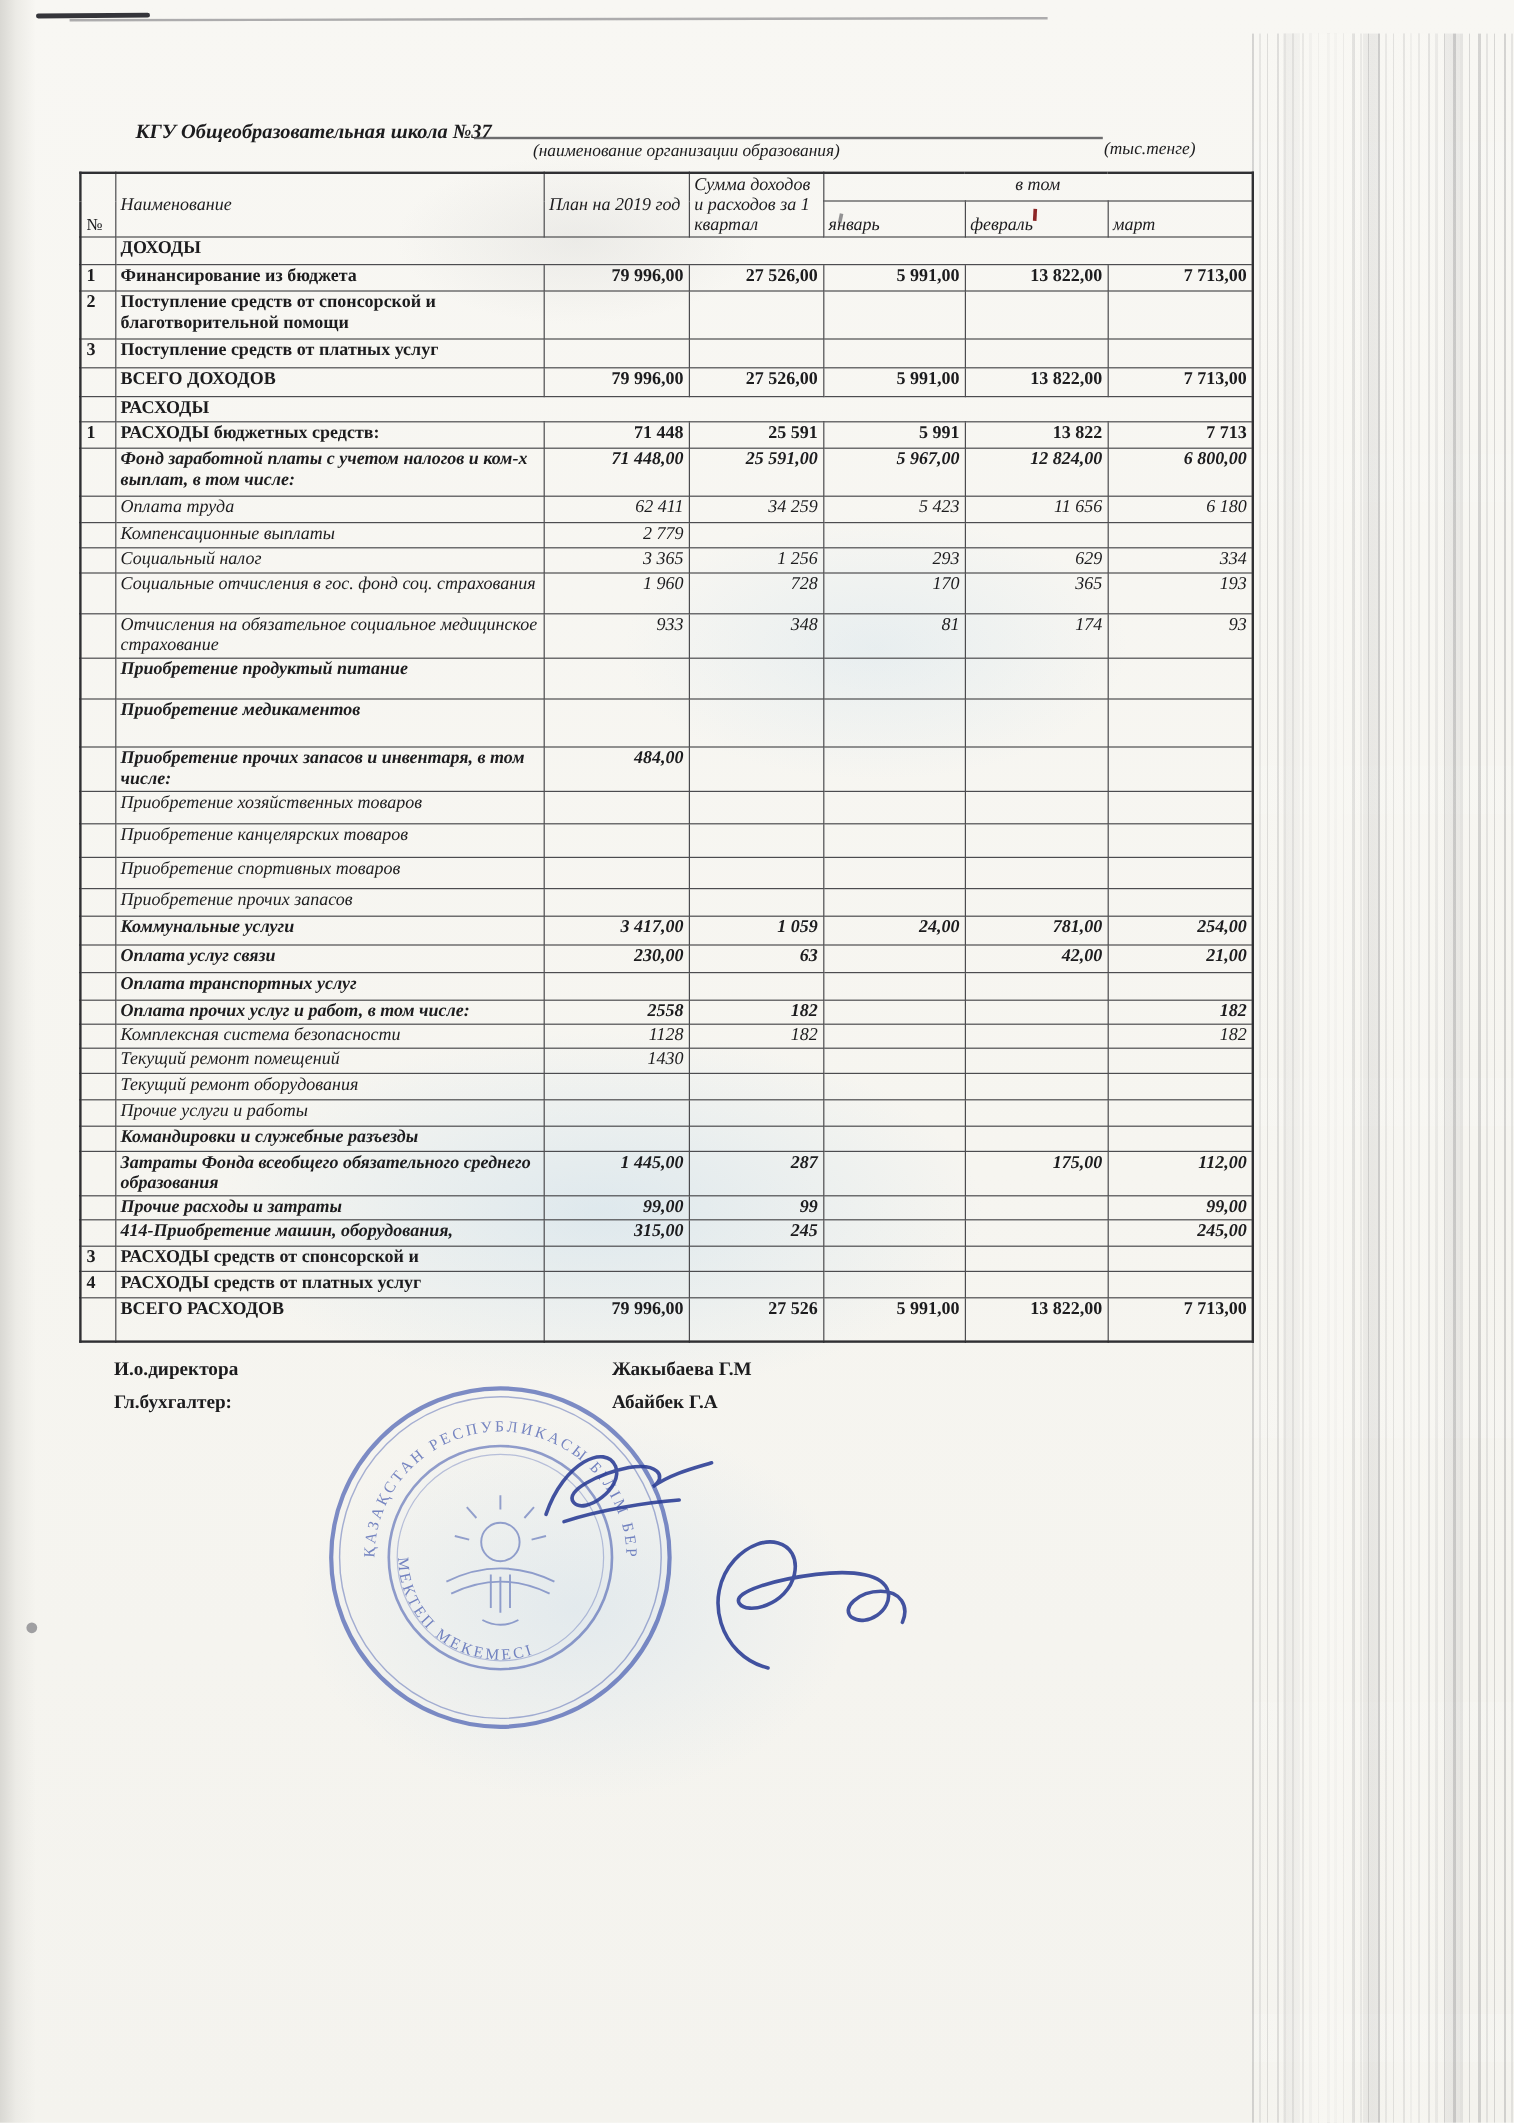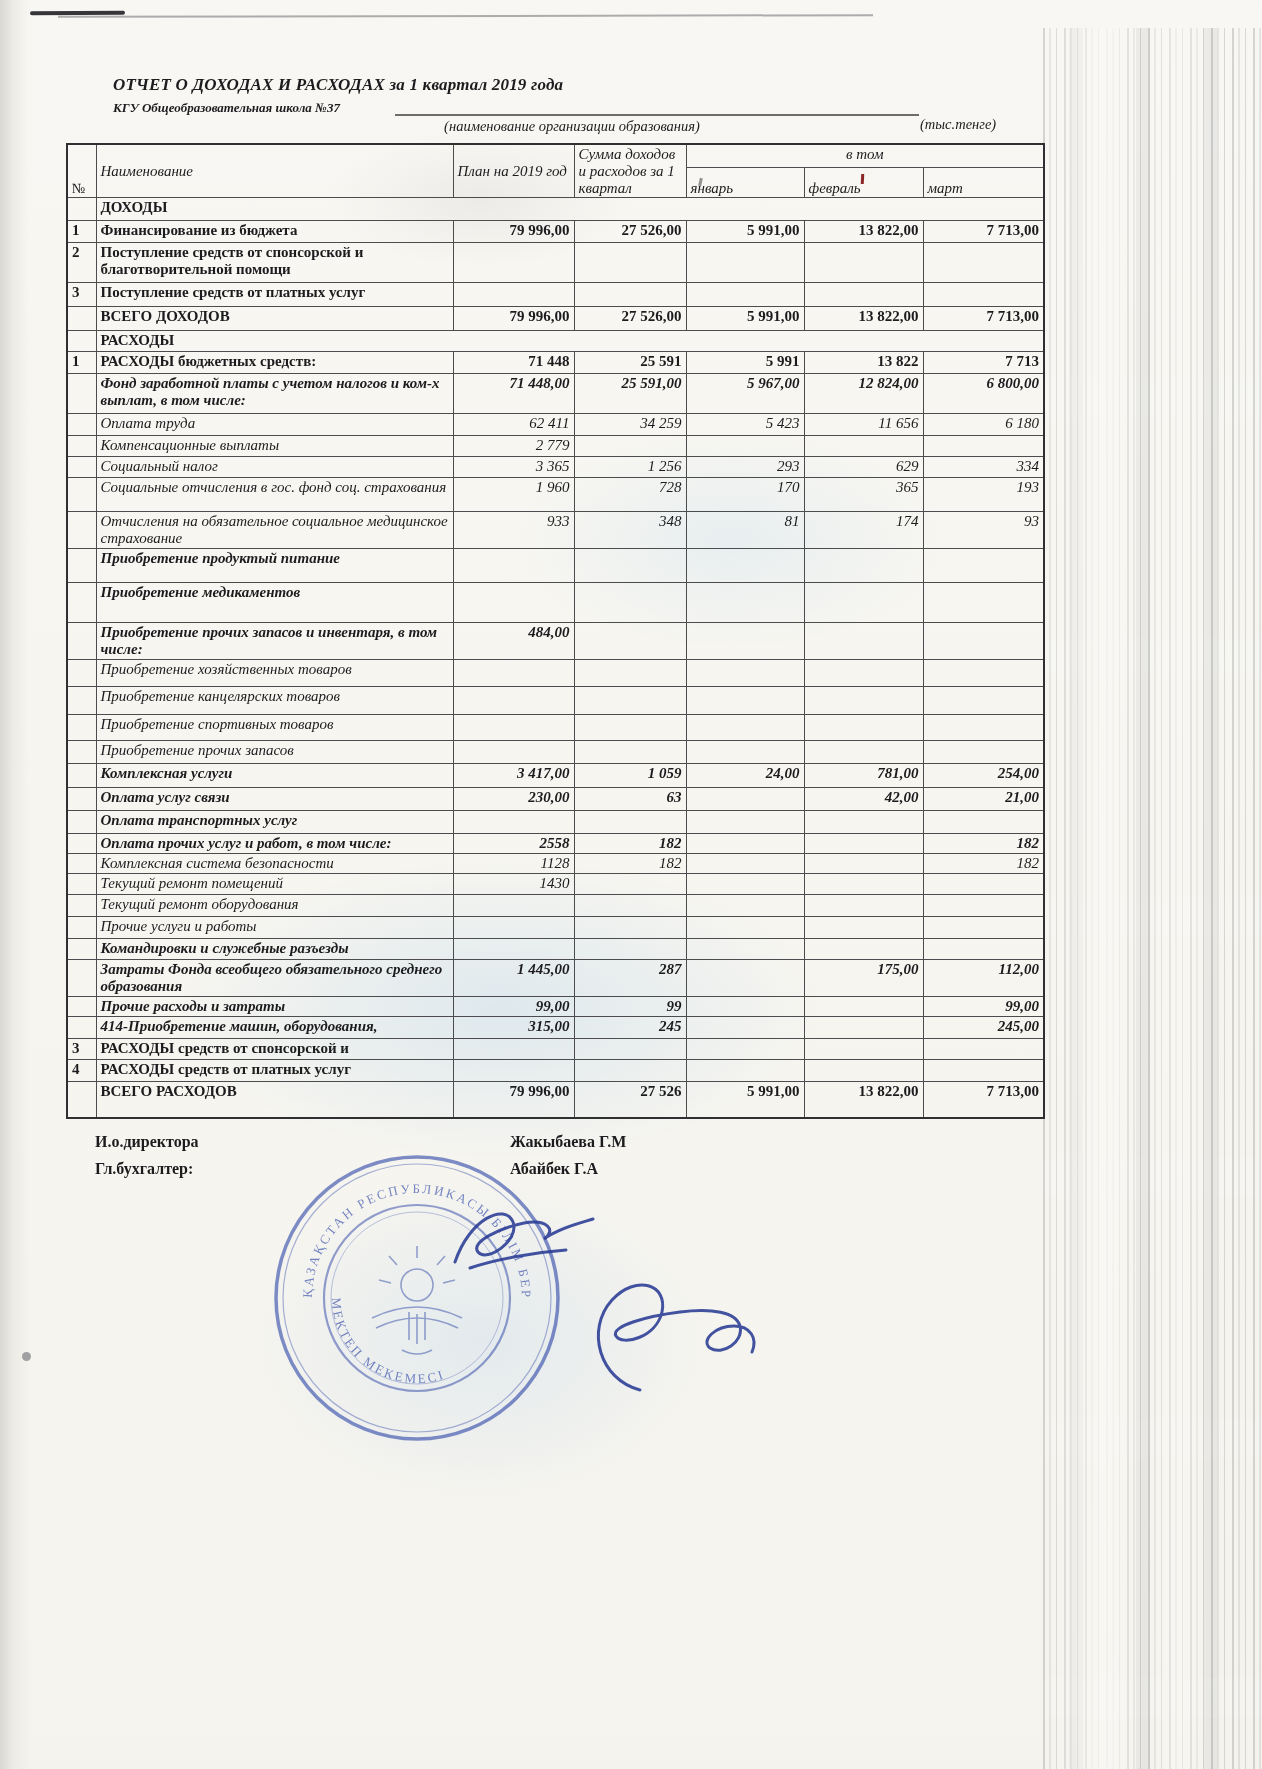--- a/index.html
+++ b/index.html
@@ -24,21 +24,21 @@
   .streaks::after{content:"";position:absolute;inset:0;
     background:linear-gradient(90deg,rgba(0,0,0,0) 0%,rgba(249,248,244,.85) 30%,rgba(0,0,0,0) 46%,rgba(249,248,244,.6) 62%,rgba(0,0,0,0) 78%);}
   .tint{position:absolute;border-radius:50%;pointer-events:none;}
   .tint1{left:180px;top:860px;width:640px;height:300px;background:radial-gradient(closest-side,rgba(187,214,233,.40),rgba(187,214,233,0));}
   .tint2{left:520px;top:430px;width:420px;height:220px;background:radial-gradient(closest-side,rgba(193,218,235,.28),rgba(193,218,235,0));}
   .tint3{left:250px;top:1180px;width:460px;height:320px;background:radial-gradient(closest-side,rgba(185,210,232,.30),rgba(185,210,232,0));}
   .tint4{left:330px;top:130px;width:300px;height:140px;background:radial-gradient(closest-side,rgba(200,200,198,.25),rgba(200,200,198,0));}
   .dot{position:absolute;left:22px;top:1352px;width:9px;height:9px;border-radius:50%;background:#8b8b8e;opacity:.8;}
   
   .title1{position:absolute;left:113px;top:75px;font-size:17px;font-weight:bold;font-style:italic;letter-spacing:.2px;}
-  .title2{position:absolute;left:113px;top:100px;font-size:13px;font-weight:bold;font-style:italic;}
+  .title2{position:absolute;left:113px;top:100px;font-size:17px;font-weight:bold;font-style:italic;}
   .org-rule{position:absolute;left:395px;top:114px;width:524px;height:2px;background:#4a4a4c;opacity:.8;}
   .org-caption{position:absolute;left:402px;top:118px;width:340px;font-size:14.5px;font-style:italic;text-align:center;}
   .unit-caption{position:absolute;left:920px;top:116px;font-size:14.5px;font-style:italic;}
   
   table.rpt{position:absolute;left:66px;top:143px;width:977px;border-collapse:collapse;table-layout:fixed;
     font-size:15px;line-height:1.12;}
   table.rpt th,table.rpt td{border:1px solid #4c4c4f;padding:1px 4px;overflow:hidden;}
   table.rpt{border:2px solid #303033;}
   th{font-weight:normal;}
   .th-num{vertical-align:bottom;text-align:left;font-size:14px;padding-bottom:3px;}
@@ -70,21 +70,20 @@
   <div class="left-shadow"></div>
   <div class="top-line-dark"></div>
   <div class="top-line-thin"></div>
   <div class="streaks"></div>
   <div class="tint tint1"></div>
   <div class="tint tint2"></div>
   <div class="tint tint3"></div>
   <div class="tint tint4"></div>
   <div class="dot"></div>
 
-  <div class="title1">ОТЧЕТ О ДОХОДАХ И РАСХОДАХ за 1 квартал 2019 года</div>
   <div class="title2">КГУ Общеобразовательная школа №37</div>
   <div class="org-rule"></div>
   <div class="org-caption">(наименование организации образования)</div>
   <div class="unit-caption">(тыс.тенге)</div>
 
   <table class="rpt">
     <colgroup>
       <col style="width:29px">
         <col style="width:357px">
         <col style="width:121px">
@@ -273,21 +272,21 @@
           <td class="c-num"></td>
           <td class="c-name">Приобретение прочих запасов</td>
           <td class="c-val"></td>
           <td class="c-val"></td>
           <td class="c-val"></td>
           <td class="c-val"></td>
           <td class="c-val"></td>
         </tr>
         <tr class="bi" style="height: 24px;">
           <td class="c-num"></td>
-          <td class="c-name">Комплексная услуги</td>
+          <td class="c-name">Коммунальные услуги</td>
           <td class="c-val">3 417,00</td>
           <td class="c-val">1 059</td>
           <td class="c-val">24,00</td>
           <td class="c-val">781,00</td>
           <td class="c-val">254,00</td>
         </tr>
         <tr class="bi" style="height: 23px;">
           <td class="c-num"></td>
           <td class="c-name">Оплата услуг связи</td>
           <td class="c-val">230,00</td>

